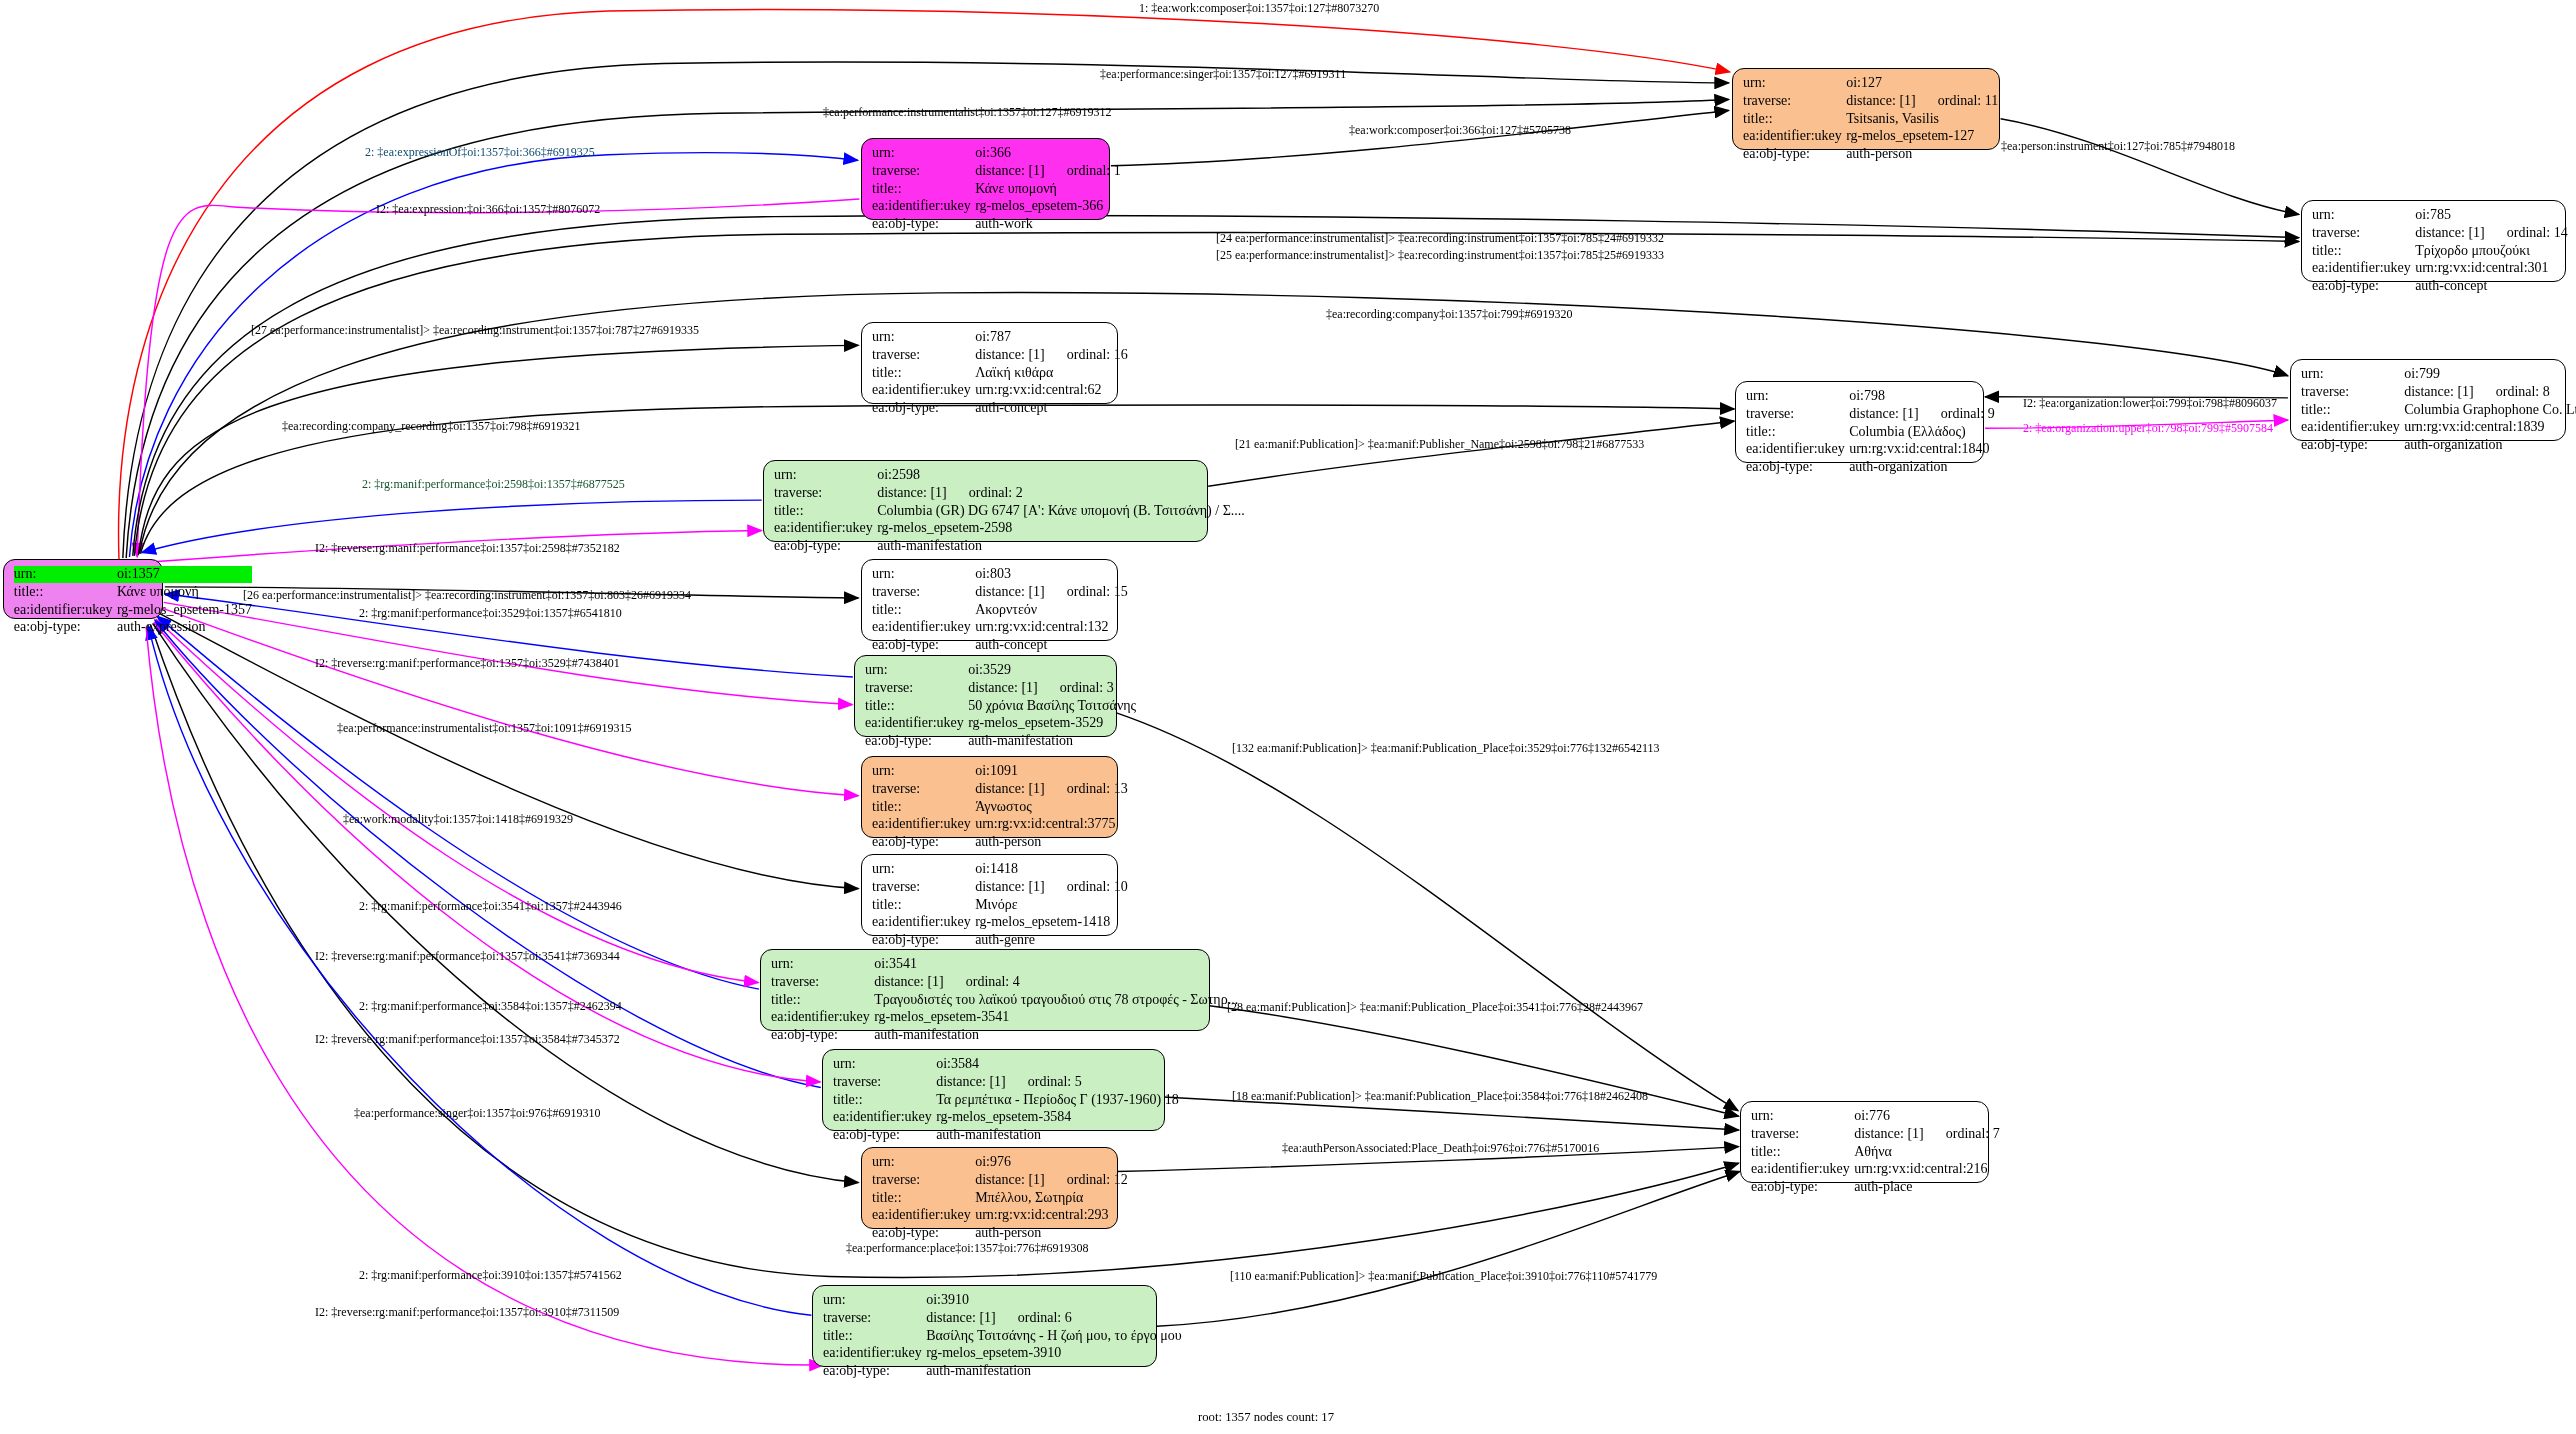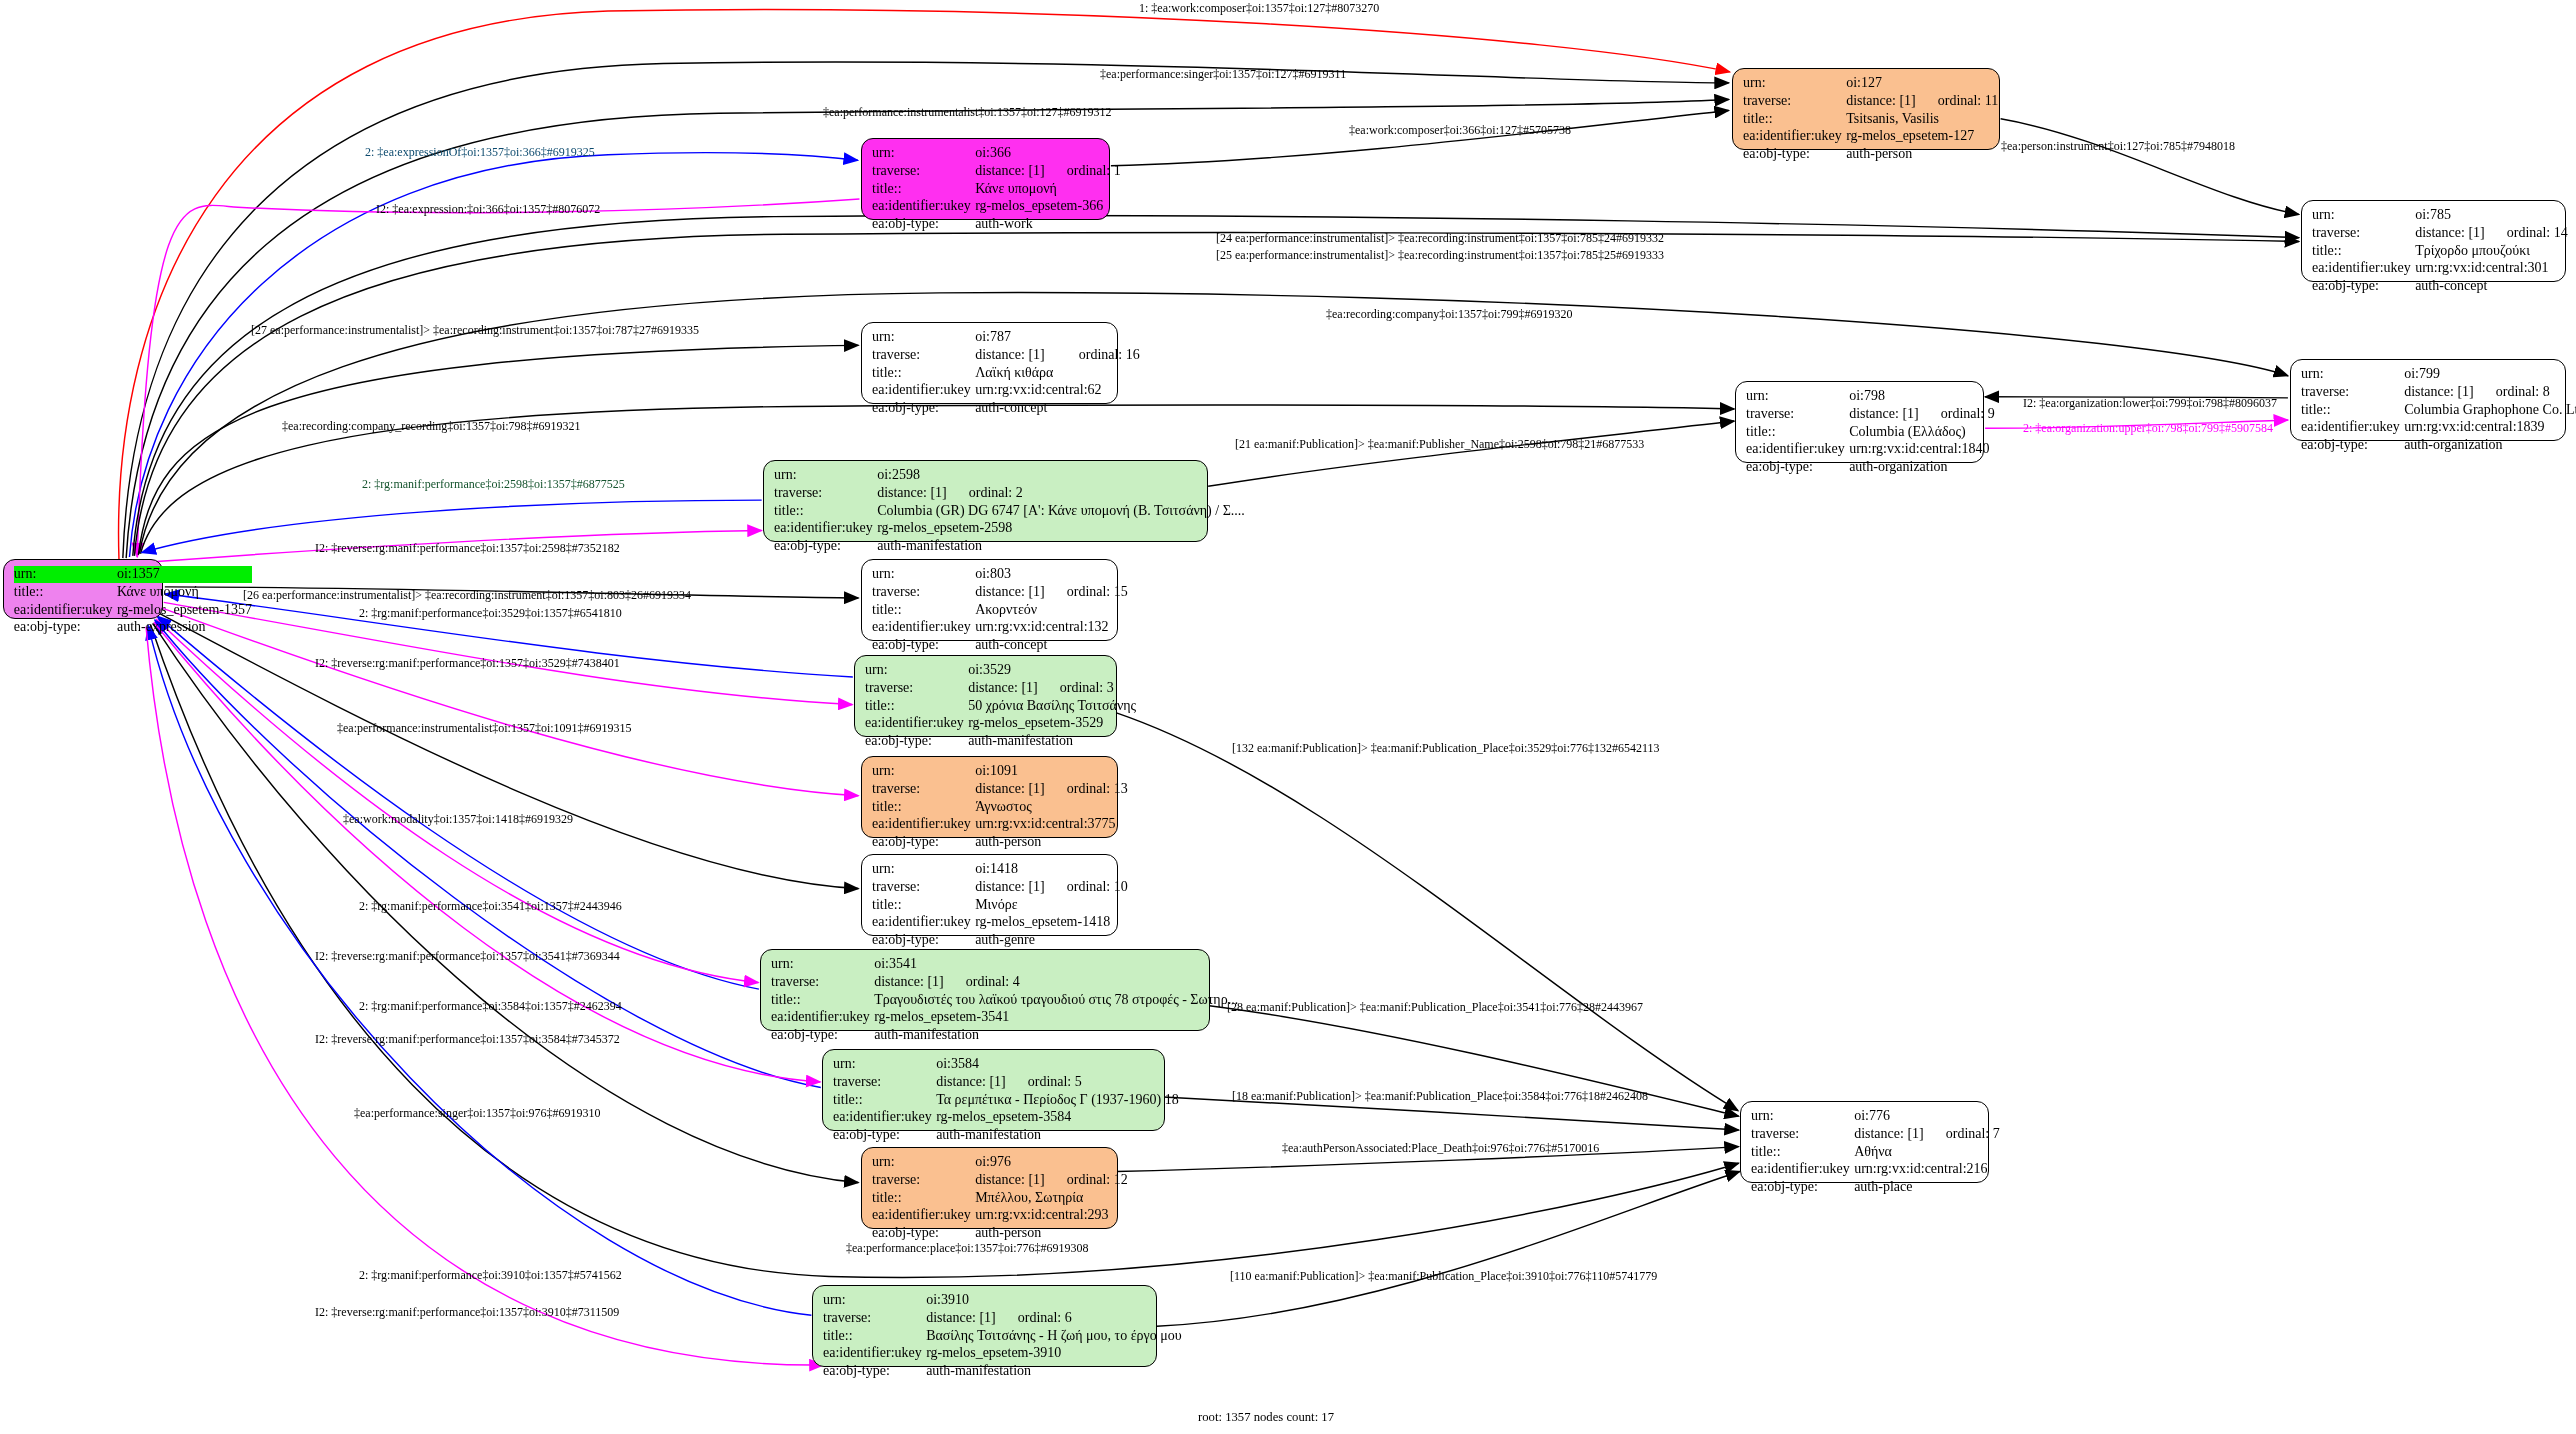--- a/index.html
+++ b/index.html
@@ -221,21 +221,21 @@
       </div>
       <div class="node n-plain" style="left: 861px; top: 322px; width: 257px; height: 82px;">
         <table>
           <tbody>
             <tr>
               <td class="k" style="">urn:</td>
               <td class="v">oi:787</td>
             </tr>
             <tr>
               <td class="k" style="">traverse:</td>
-              <td class="v">distance: [1]<span class="v2" style="padding-left:22px;margin-left:12px;">ordinal: 16</span></td>
+              <td class="v">distance: [1]<span class="v2" style="padding-left:22px;">ordinal: 16</span></td>
             </tr>
             <tr>
               <td class="k" style="">title::</td>
               <td class="v">Λαϊκή κιθάρα</td>
             </tr>
             <tr>
               <td class="k" style="">ea:identifier:ukey</td>
               <td class="v">urn:rg:vx:id:central:62</td>
             </tr>
             <tr>

